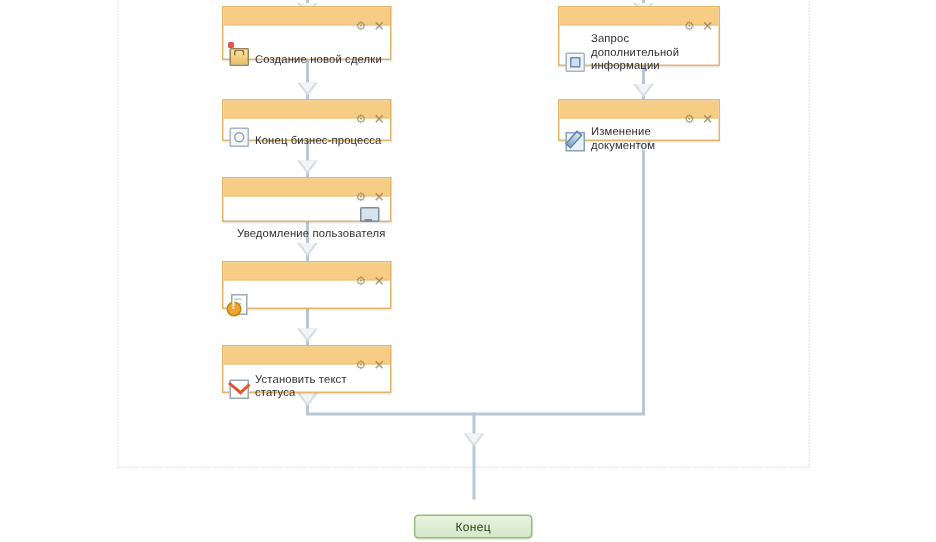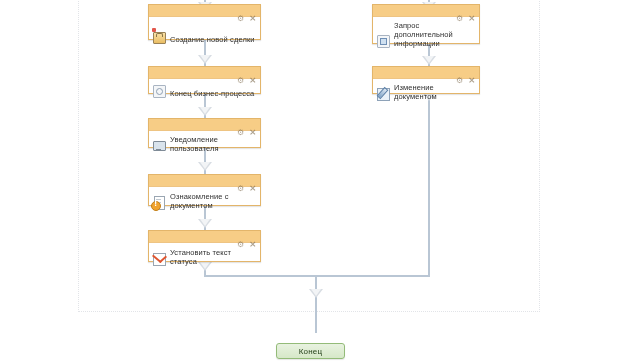--- a/index.html
+++ b/index.html
@@ -327,42 +327,41 @@
       </span>
       <span class="node-label">Конец бизнес-процесса</span>
     </div>
   </div>
 
   <div class="node" style="left:148px; top:118px; width:113px; height:30px;">
     <div class="node-head">
       <span class="head-btn"><span class="gear-glyph">⚙</span></span>
       <span class="head-btn"><span class="x-glyph">×</span></span>
     </div>
-    <div class="node-body" style="min-height:18px;">
+    <div class="node-body" style="min-height:18px;flex-direction:column;">
       <span class="node-icon">
         <span class="ic-monitor"></span>
           <span class="ic-monitor-base"></span>
       </span>
       <span class="node-label">Уведомление пользователя</span>
     </div>
   </div>
 
   <div class="node" style="left:148px; top:174px; width:113px; height:32px;">
     <div class="node-head">
       <span class="head-btn"><span class="gear-glyph">⚙</span></span>
       <span class="head-btn"><span class="x-glyph">×</span></span>
     </div>
     <div class="node-body" style="min-height:20px;">
       <span class="node-icon">
         <span class="ic-doc"></span>
         <span class="ic-doc-line" style="top:5px;"></span>
         <span class="ic-doc-line" style="top:8px;"></span>
         <span class="ic-badge"></span>
       </span>
-      <span class="node-label" style="width:78px;">Ознакомление с документом</span>
     </div>
   </div>
 
   <div class="node" style="left:148px; top:230px; width:113px; height:32px;">
     <div class="node-head">
       <span class="head-btn"><span class="gear-glyph">⚙</span></span>
       <span class="head-btn"><span class="x-glyph">×</span></span>
     </div>
     <div class="node-body" style="min-height:20px;">
       <span class="node-icon">
@@ -394,17 +393,17 @@
     </div>
     <div class="node-body" style="min-height:16px;">
       <span class="node-icon">
         <span class="ic-pencil-pad"></span>
           <span class="ic-pencil"></span>
       </span>
       <span class="node-label">Изменение документом</span>
     </div>
   </div>
 
-  <div class="end-node" style="left:276px; top:343px; width:69px; height:16px;">
+  <div class="end-node" style="left:276px; top:343px; width:79px; height:16px;">
     <span class="end-label">Конец</span>
   </div>
 
 </div>
 
 </body></html>

